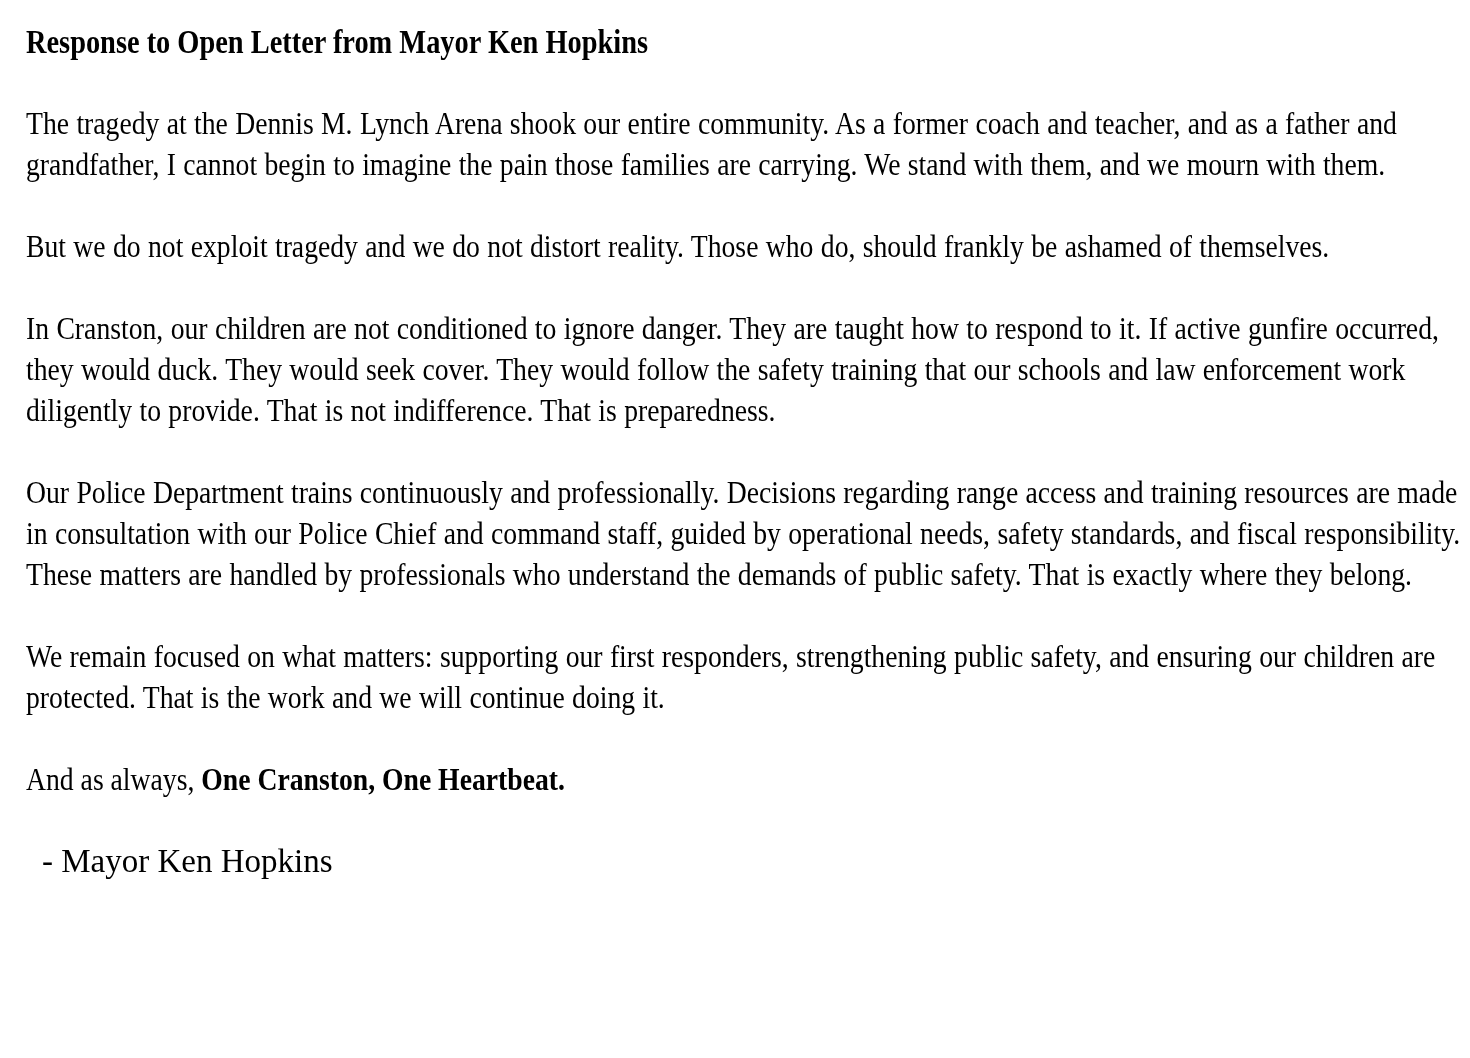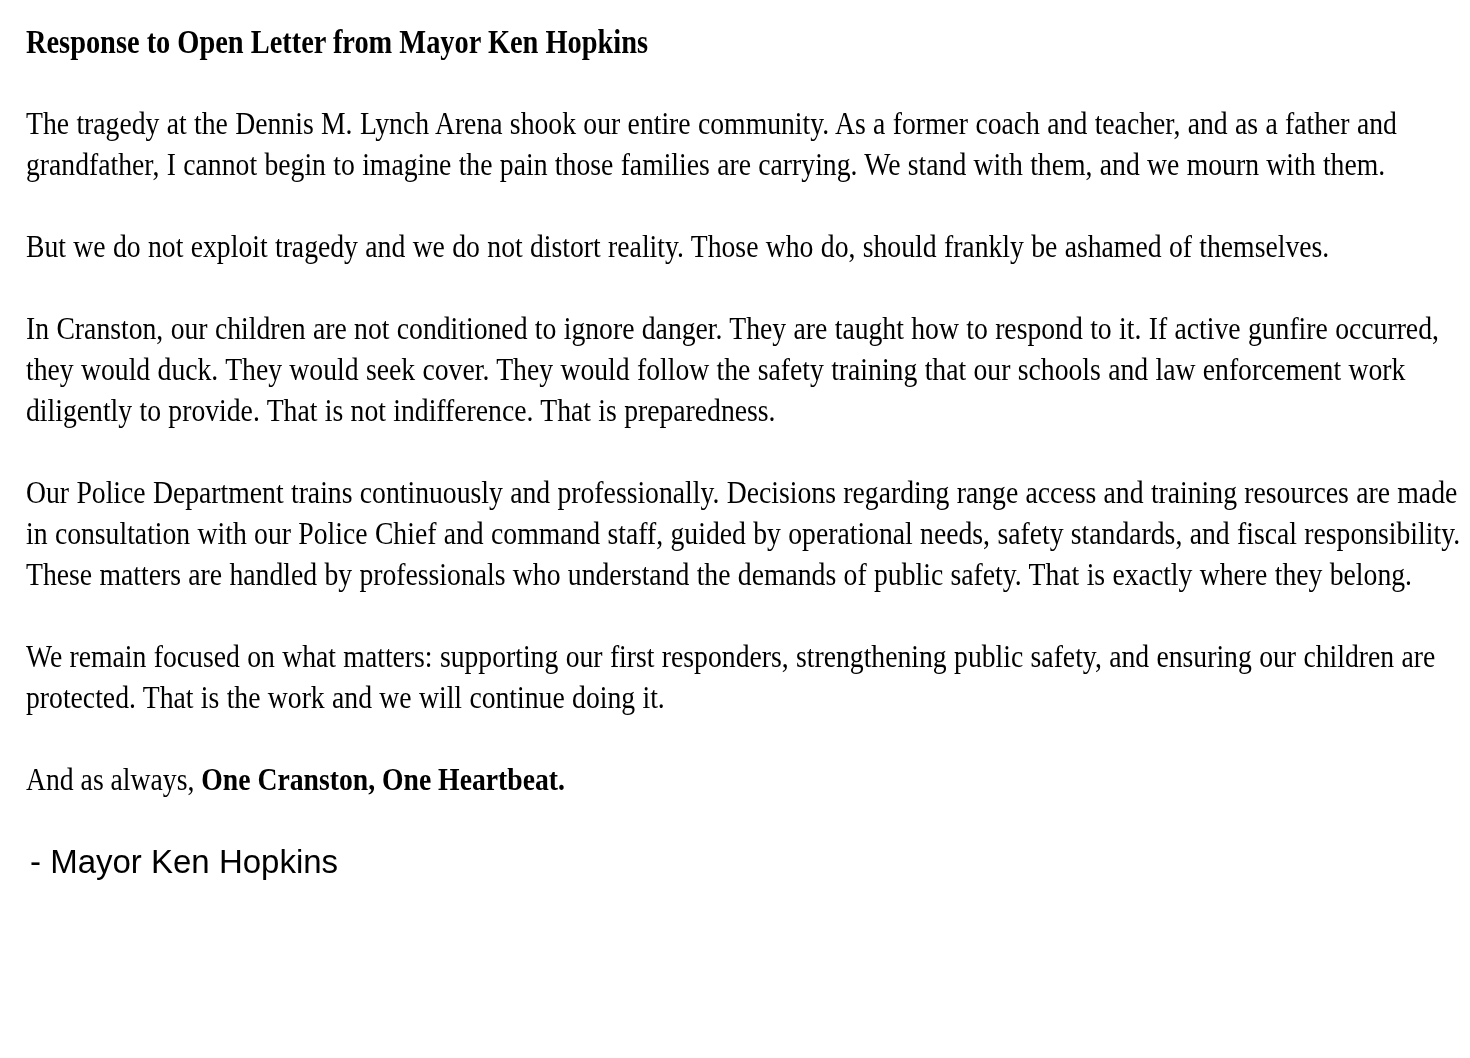--- a/index.html
+++ b/index.html
@@ -55,24 +55,24 @@
     margin: 0 0 41px 0;
     transform: scaleX(0.865);
     transform-origin: left top;
     width: 115.6%;
     white-space: nowrap;
   }
   .closing b {
     font-weight: bold;
   }
   .signature {
-    font-family: Liberation Sans, sans-serif;
+    font-family: Liberation Serif, serif;
     font-size: 33px;
     line-height: 41px;
-    margin: 4px;
+    margin: 16px;
     white-space: nowrap;
   }
 </style>
 </head>
 <body>
 
 <div class="page">
 
   <h1 class="doc-title">Response to Open Letter from Mayor Ken Hopkins</h1>
 

